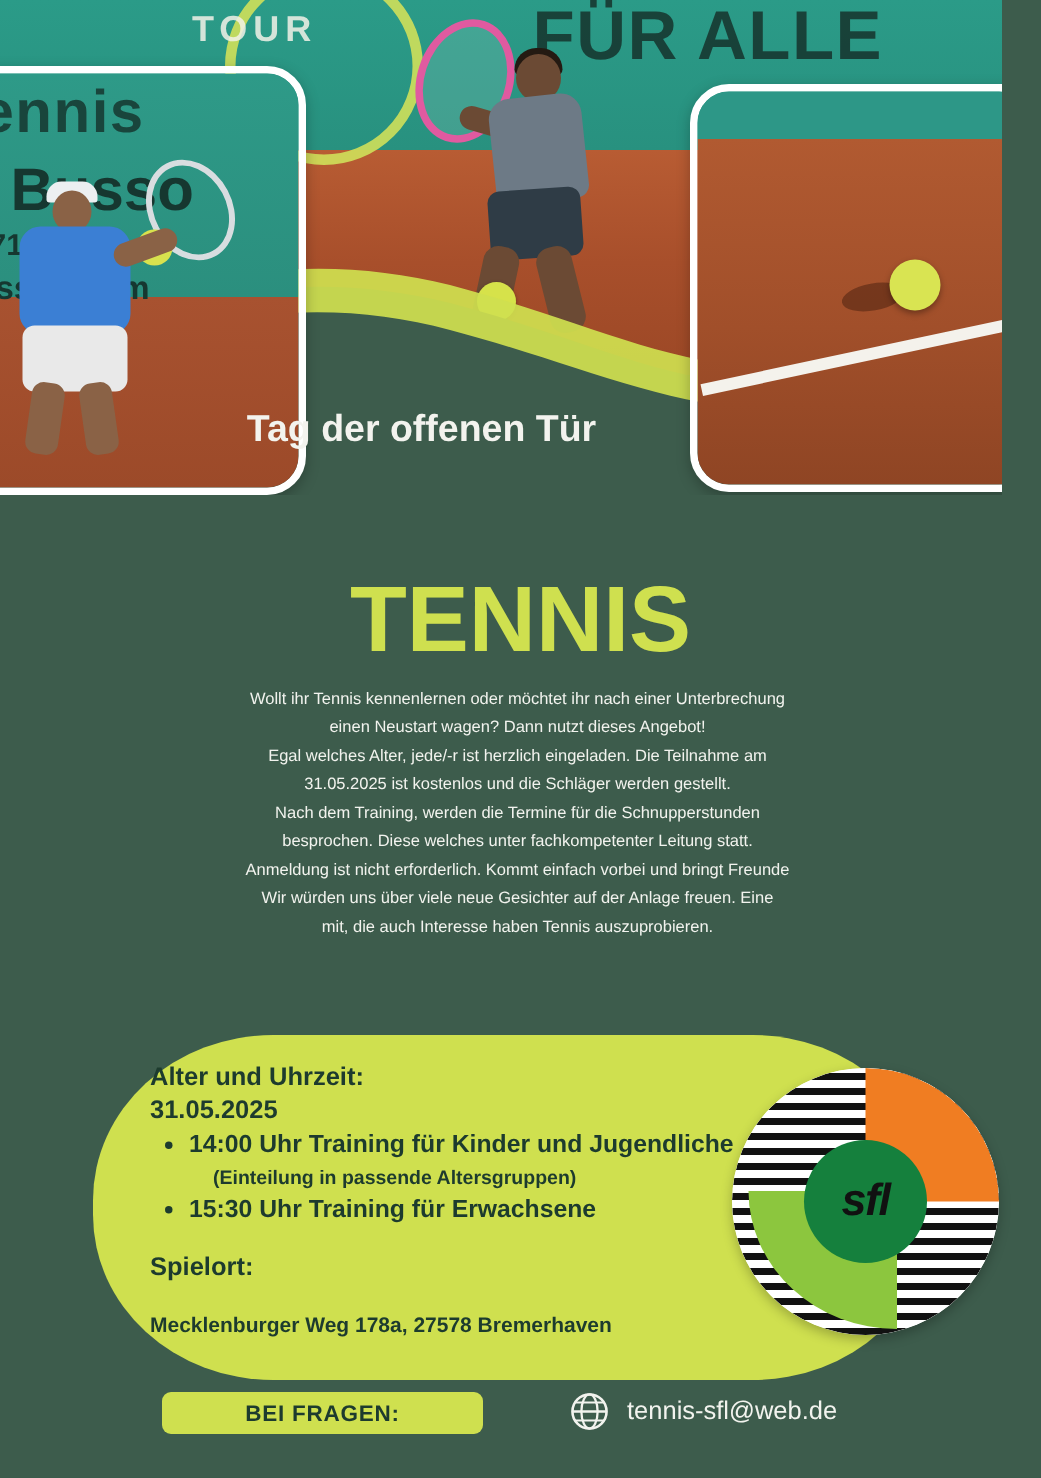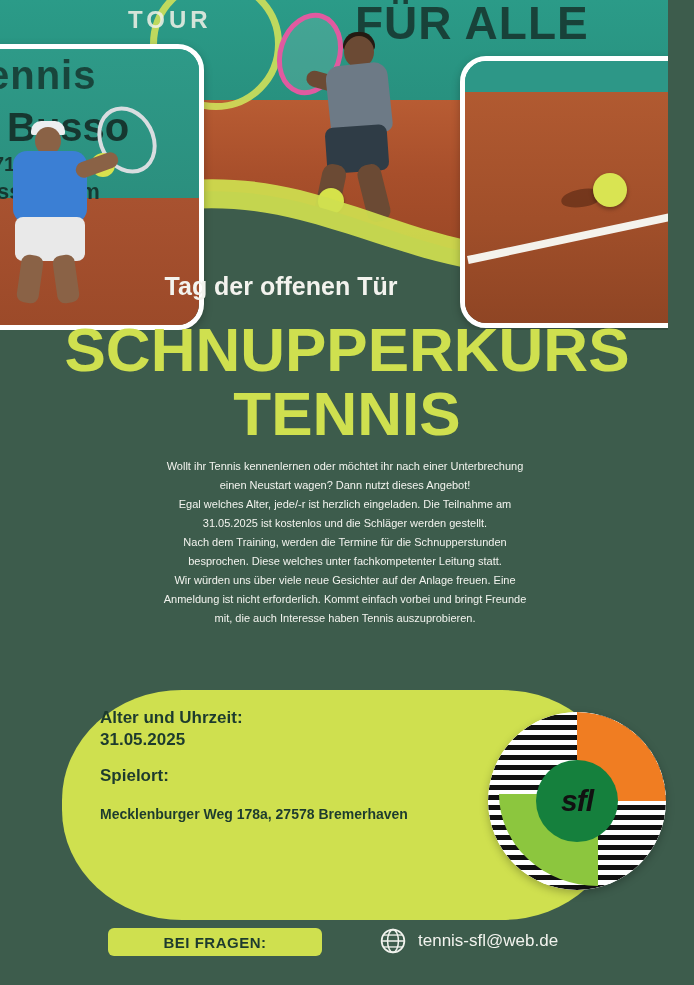--- a/index.html
+++ b/index.html
@@ -541,40 +541,48 @@
 
     <div class="photo-card photo-right">
       <div class="bg"></div>
       <div class="pr-line"></div>
       <div class="pr-shadow"></div>
       <div class="pr-ball"></div>
     </div>
   </div>
 
   <div class="kicker">Tag der offenen Tür</div>
-  <div class="title1">SCHNUPPERKURS</div>
   <div class="title2">TENNIS</div>
 
   <div class="body-text">
     <p>Wollt ihr Tennis kennenlernen oder möchtet ihr nach einer Unterbrechung</p>
     <p>einen Neustart wagen? Dann nutzt dieses Angebot!</p>
     <p>Egal welches Alter, jede/-r ist herzlich eingeladen. Die Teilnahme am</p>
     <p>31.05.2025 ist kostenlos und die Schläger werden gestellt.</p>
     <p>Nach dem Training, werden die Termine für die Schnupperstunden</p>
     <p>besprochen. Diese welches unter fachkompetenter Leitung statt.</p>
+    <p>Anmeldung ist nicht erforderlich. Kommt einfach vorbei und bringt Freunde</p>
     <p>Wir würden uns über viele neue Gesichter auf der Anlage freuen. Eine</p>
-    <p>Anmeldung ist nicht erforderlich. Kommt einfach vorbei und bringt Freunde</p>
     <p>mit, die auch Interesse haben Tennis auszuprobieren.</p>
   </div>
 
   <div class="blob"></div>
 
   <div class="info">
     <div class="label">Alter und Uhrzeit:</div>
     <div class="date">31.05.2025</div>
+    <ul>
+      <li>
+        <span>14:00 Uhr Training für Kinder und Jugendliche</span>
+        <span class="sub">(Einteilung in passende Altersgruppen)</span>
+      </li>
+      <li>
+        <span>15:30 Uhr Training für Erwachsene</span>
+      </li>
+    </ul>
     <div class="spielort">Spielort:</div>
     <div class="address">Mecklenburger Weg 178a, 27578 Bremerhaven</div>
   </div>
 
   <div class="sfl">
     <div class="stripes"></div>
     <div class="q-orange"></div>
     <div class="q-green"></div>
     <div class="inner">
       <span>sfl</span>

